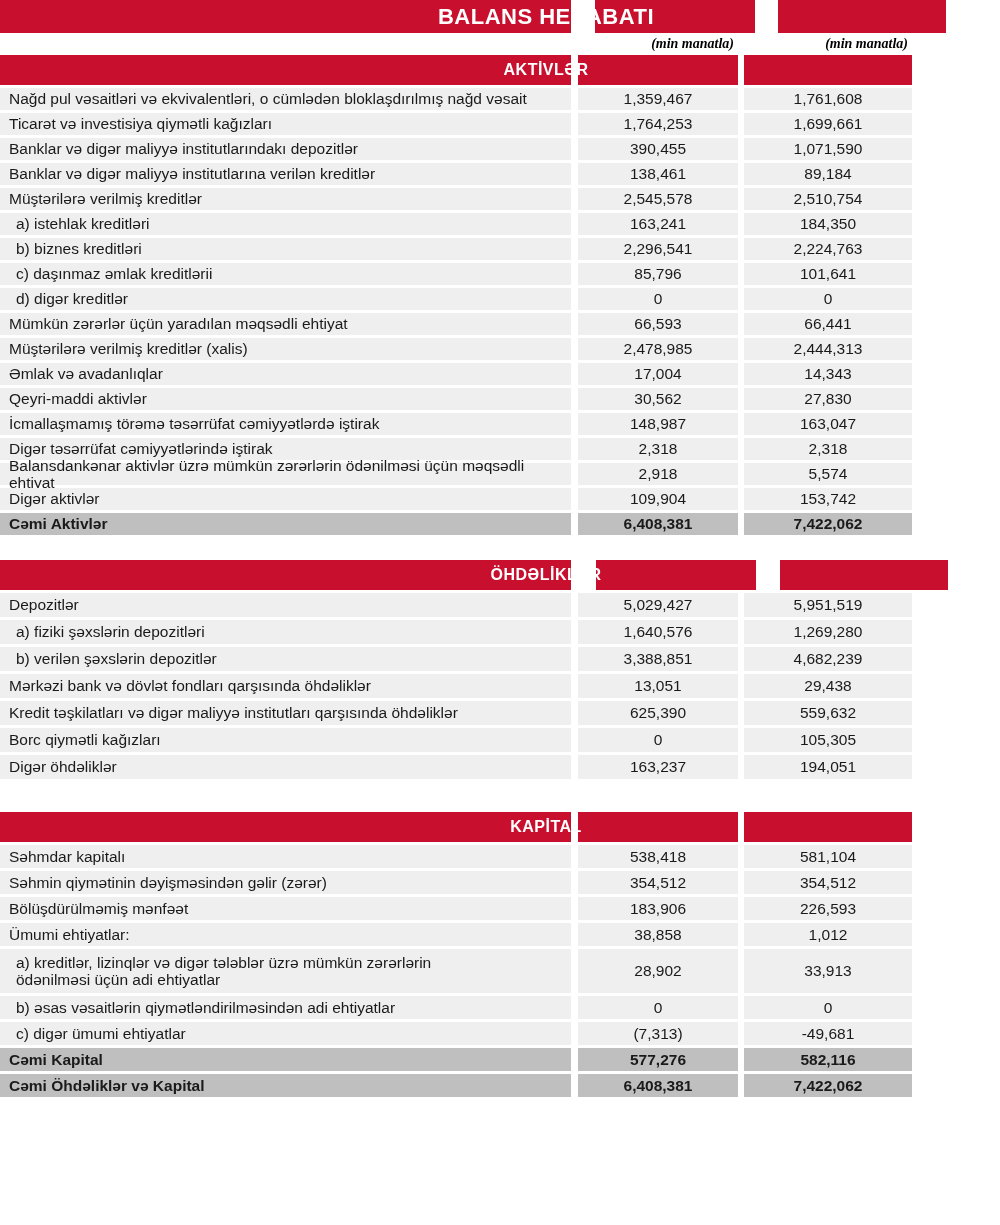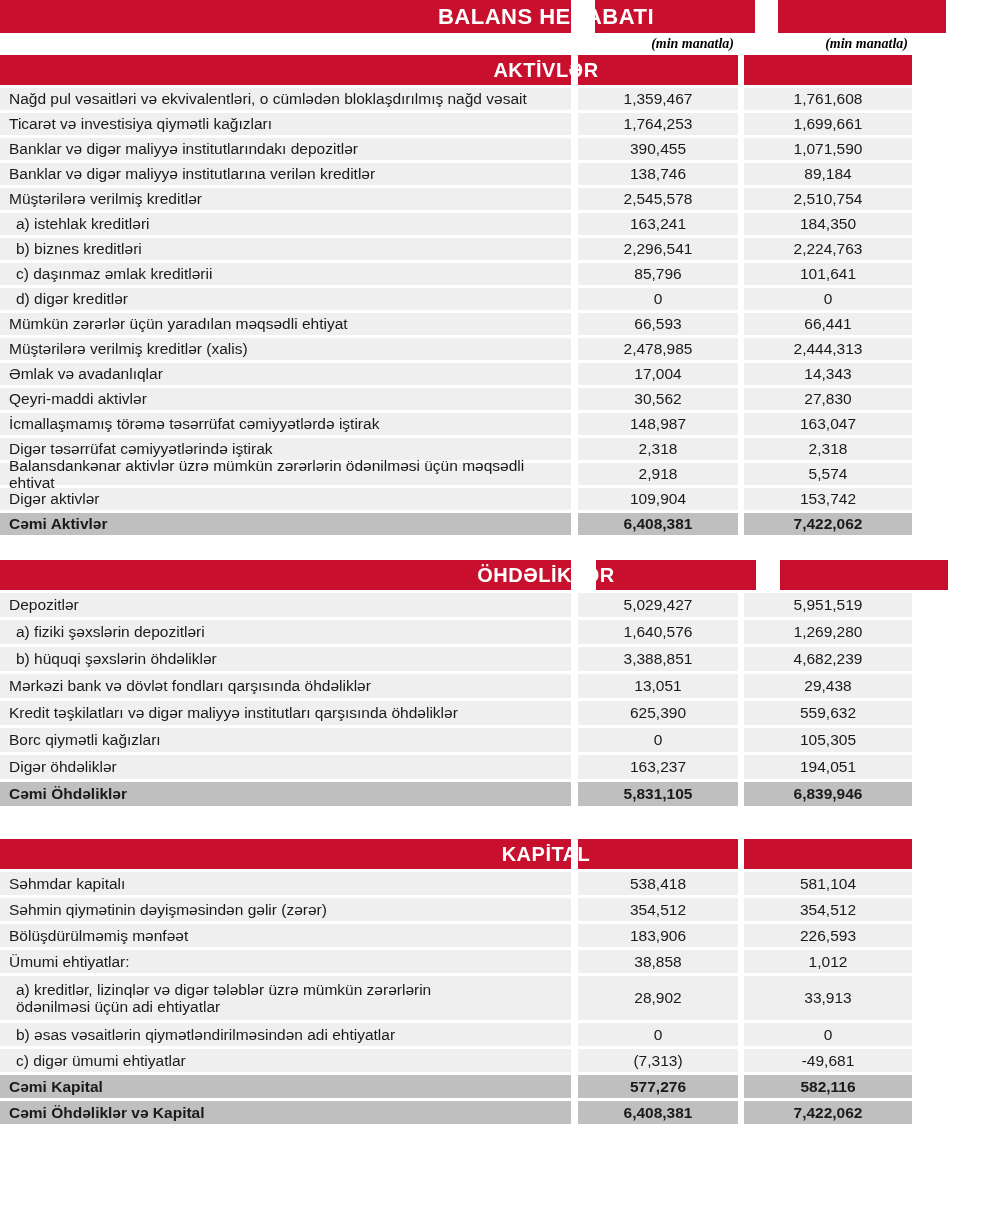--- a/index.html
+++ b/index.html
@@ -28,21 +28,21 @@
   .band { position:relative; display:flex; }
   .band .cell { background:var(--accent,#c8102e); }
   .band.h33 { height:33px;gap:17px; }
   .band.h30 { height:30px; }
   .band-title {
     position:absolute; left:92px; right:0; top:0; bottom:0;
     display:flex; align-items:center; justify-content:center;
     color:#fff; font-weight:bold; letter-spacing:0.5px;
   }
   .band-title.big { font-size:22px; }
-  .band-title.sec { font-size:20px; }
+  .band-title.sec { font-size:16px; }
 
   
   .note-row { height:22px; display:flex; align-items:center;
     font-family:"Liberation Serif","DejaVu Serif",serif;
     font-style:italic; font-weight:bold; font-size:14px; color:#000; }
   .note-row .c-v1, .note-row .c-v2 { text-align:right; padding-right:4px; }
 
   
   .row { display:flex; margin-top:3px; }
   .row .cell { background:var(--row-bg,#efefef); display:flex; align-items:center; }
@@ -95,21 +95,21 @@
           <div class="cell c-v1">1,764,253</div>
           <div class="cell c-v2">1,699,661</div>
         </div>
         <div class="row">
           <div class="cell c-label">Banklar və digər maliyyə institutlarındakı depozitlər</div>
           <div class="cell c-v1">390,455</div>
           <div class="cell c-v2">1,071,590</div>
         </div>
         <div class="row">
           <div class="cell c-label">Banklar və digər maliyyə institutlarına verilən kreditlər</div>
-          <div class="cell c-v1">138,746</div>
+          <div class="cell c-v1">138,461</div>
           <div class="cell c-v2">89,184</div>
         </div>
         <div class="row">
           <div class="cell c-label">Müştərilərə verilmiş kreditlər</div>
           <div class="cell c-v1">2,545,578</div>
           <div class="cell c-v2">2,510,754</div>
         </div>
         <div class="row indent">
           <div class="cell c-label">a) istehlak kreditləri</div>
           <div class="cell c-v1">163,241</div>
@@ -187,21 +187,21 @@
           <div class="cell c-label">Depozitlər</div>
           <div class="cell c-v1">5,029,427</div>
           <div class="cell c-v2">5,951,519</div>
         </div>
         <div class="row indent">
           <div class="cell c-label">a) fiziki şəxslərin depozitləri</div>
           <div class="cell c-v1">1,640,576</div>
           <div class="cell c-v2">1,269,280</div>
         </div>
         <div class="row indent">
-          <div class="cell c-label">b) hüquqi şəxslərin öhdəliklər</div>
+          <div class="cell c-label">b) verilən şəxslərin depozitlər</div>
           <div class="cell c-v1">3,388,851</div>
           <div class="cell c-v2">4,682,239</div>
         </div>
         <div class="row">
           <div class="cell c-label">Mərkəzi bank və dövlət fondları qarşısında öhdəliklər</div>
           <div class="cell c-v1">13,051</div>
           <div class="cell c-v2">29,438</div>
         </div>
         <div class="row">
           <div class="cell c-label">Kredit təşkilatları və digər maliyyə institutları qarşısında öhdəliklər</div>
@@ -210,25 +210,20 @@
         </div>
         <div class="row">
           <div class="cell c-label">Borc qiymətli kağızları</div>
           <div class="cell c-v1">0</div>
           <div class="cell c-v2">105,305</div>
         </div>
         <div class="row">
           <div class="cell c-label">Digər öhdəliklər</div>
           <div class="cell c-v1">163,237</div>
           <div class="cell c-v2">194,051</div>
-        </div>
-        <div class="row total">
-          <div class="cell c-label">Cəmi Öhdəliklər</div>
-          <div class="cell c-v1">5,831,105</div>
-          <div class="cell c-v2">6,839,946</div>
         </div>
       </div>
       <div class="section s2">
         <div class="band h30">
           <div class="cell c-label"></div>
           <div class="cell c-v1"></div>
           <div class="cell c-v2"></div>
           <div class="band-title sec">KAPİTAL</div>
         </div>
         <div class="row">

